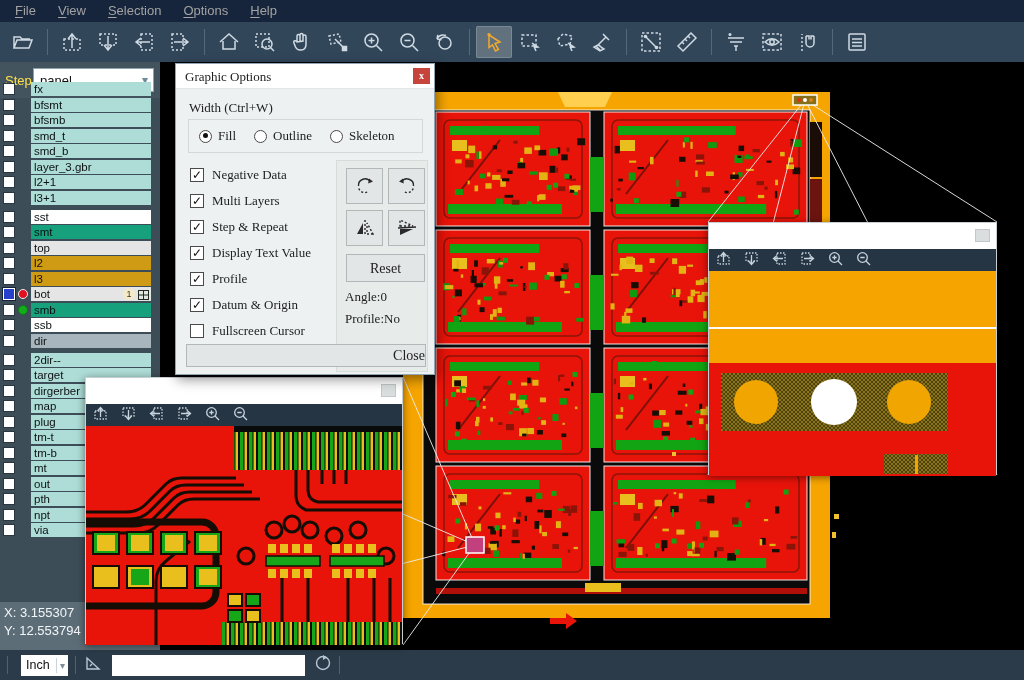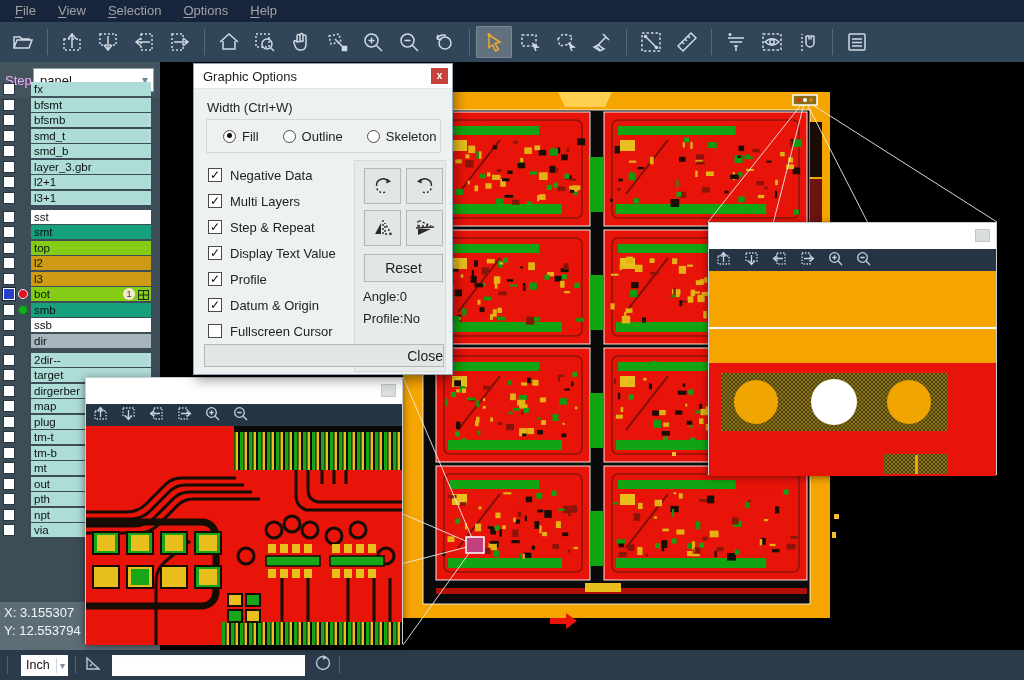--- a/index.html
+++ b/index.html
@@ -21,39 +21,39 @@
   .tool svg { stroke:#cfdae3; fill:none; stroke-width:1.5; }
   .tool.active { background:#61727e; box-shadow:inset 0 0 0 1px #7a8a95; }
   .tool.active svg { stroke:#f2a92d; }
   .tsep { width:1px; height:26px; background:#56697b; margin:0 6px; flex:none; }
 
   
   #sidebar { position:absolute; left:0; top:62px; width:160px; height:588px;
     background:#3d4d58; z-index:4; }
   #step-header { position:absolute; left:0; top:0; width:160px; height:36px;
     background:#44545f; display:flex; align-items:center; }
-  #step-label { color:#f0abfc; font-size:13px; margin-left:5px; }
+  #step-label { color:#fde047; font-size:13px; margin-left:5px; }
   #step-select { position:absolute; left:33px; top:6px; width:121px; height:24px;
     background:#fff; border:1px solid #8fa3ad; display:flex; align-items:center; }
   #step-select .val { font-size:13px; color:#111; margin-left:6px; flex:1; }
   #step-select .chev { color:#6f8b9b; font-size:12px; margin-right:5px; }
   #layer-list { position:absolute; left:0; top:20px; width:160px; }
   .lgroup { margin-bottom:5px; }
   .lrow { display:flex; align-items:center; height:14px; margin-bottom:1.5px; padding-left:3px; }
   .lchk { width:12px; height:12px; background:#fff; border:1.5px solid #2b3740; flex:none; }
   .lchk.on { background:#2640cc; border:1.5px solid #ffffff; outline:1px solid #16233c; }
   .ldot { width:16px; flex:none; display:flex; justify-content:center; }
   .ldot i { width:10px; height:10px; border-radius:50%; border:1px solid #e8eef2; display:none; }
   .ldot i.red { display:block; background:#e30f1d; }
   .ldot i.green { display:block; background:#12ac1d; border-color:#0c7a14; }
   .lcell { width:120px; height:14px; font-size:11.5px; line-height:14px; color:#0d1214;
     padding-left:3px; display:flex; align-items:center; flex:none; }
   .lcell .nm { flex:1; overflow:hidden; white-space:nowrap; }
   .c-teal { background:#aedcd6; } .c-white { background:#ffffff; }
-  .c-green { background:#16a07c; } .c-orange { background:#84cc16; }
+  .c-green { background:#16a07c; } .c-orange { background:#e5e5e5; }
   .c-gold { background:#cf9b15; } .c-gray { background:#a9b5bd; }
   .badge { width:12px; height:12px; border-radius:50%; background:#f4e9c9; color:#3a3a2a;
     font-size:9px; line-height:12px; text-align:center; margin-right:3px; flex:none; }
   .gridic { width:11px; height:10px; margin-right:2px; flex:none; }
   #xy-readout { position:absolute; left:0; top:540px; width:160px; height:48px;
     background:#5d6d77; }
   #xy-readout div { color:#f2f6f8; font-size:13px; margin:3px 0 0 4px; }
 
   
   #canvas { position:absolute; left:160px; top:62px; width:864px; height:588px;
@@ -68,31 +68,31 @@
   .zwin .ztools { height:22px; background:#263544; display:flex; align-items:center;
     padding-left:6px; gap:11px; }
   .zwin .ztools svg { stroke:#c7d3dd; fill:none; stroke-width:1.3; }
   .zwin .zcontent { position:relative; overflow:hidden; }
   #win-a { left:85px; top:377px; width:318px; height:267px; }
   #win-a .zcontent { height:219px; }
   #win-b { left:708px; top:222px; width:289px; height:253px; }
   #win-b .zcontent { height:205px; }
 
   
-  #dialog { position:absolute; left:193px; top:63px; width:260px; height:312px;
-    background:#edf1f1; border:1px solid #90a6b5; z-index:10; box-shadow:2px 4px 12px rgba(0,0,0,.45); }
+  #dialog { position:absolute; left:175px; top:63px; width:260px; height:312px;
+    background:#edf1f1; border:1px solid #90a6b5; z-index:10; box-shadow:2px 4px 12px rgba(0,0,0,.45);font-family:Liberation Serif, serif; }
   #dlg-title { position:absolute; left:0; top:0; width:100%; height:25px; background:#fff;
     border-bottom:1px solid #e2e6e6; }
   #dlg-title .txt { font-size:13px; color:#1c1c1c; line-height:25px; margin-left:9px; }
   #dlg-close { position:absolute; top:4px; right:4px; width:17px; height:16px; background:#c6443c;
     color:#fff; font-size:10px; font-weight:bold; text-align:center; line-height:15px; }
   #dlg-width-label { position:absolute; left:13px; top:36px; font-size:13px; color:#222; }
   #dlg-radiobox { position:absolute; left:12px; top:55px; width:235px; height:34px;
     border:1px solid #d3d8d8; display:flex; align-items:center; }
-  .radio { display:flex; align-items:center; margin-left:16px; flex:none; }
+  .radio { display:flex; align-items:center; margin-left:10px; flex:none; }
   .radio .rc { width:13px; height:13px; border:1.5px solid #4a4a4a; border-radius:50%;
     background:#fff; position:relative; flex:none; }
   .radio.sel .rc::after { content:""; position:absolute; left:2.5px; top:2.5px; width:5px;
     height:5px; border-radius:50%; background:#111; }
   .radio .rl { font-size:13px; color:#222; margin-left:6px; margin-right:8px; }
   #dlg-checks { position:absolute; left:14px; top:98px; }
   .chkrow { display:flex; align-items:center; height:26px; }
   .chkrow .cb { width:14px; height:14px; background:#fff; border:1.5px solid #4a4a4a;
     font-size:12px; line-height:12px; text-align:center; color:#111; flex:none; }
   .chkrow .cl { font-size:13px; color:#222; margin-left:8px; white-space:nowrap; }

